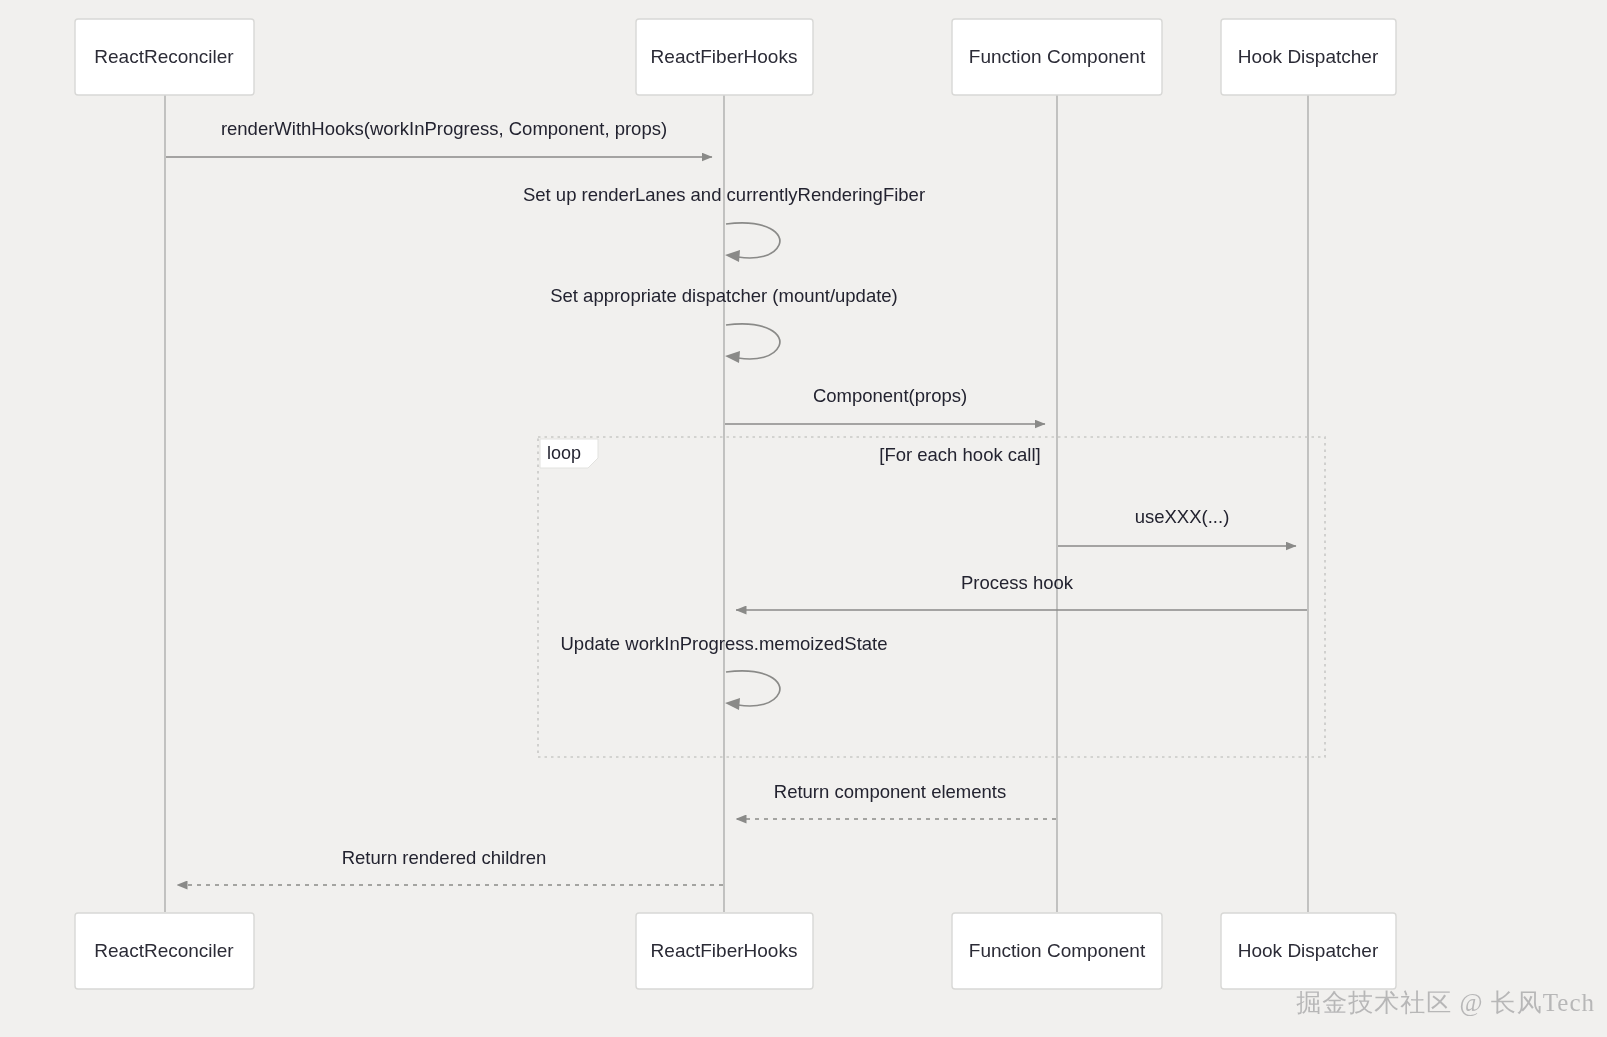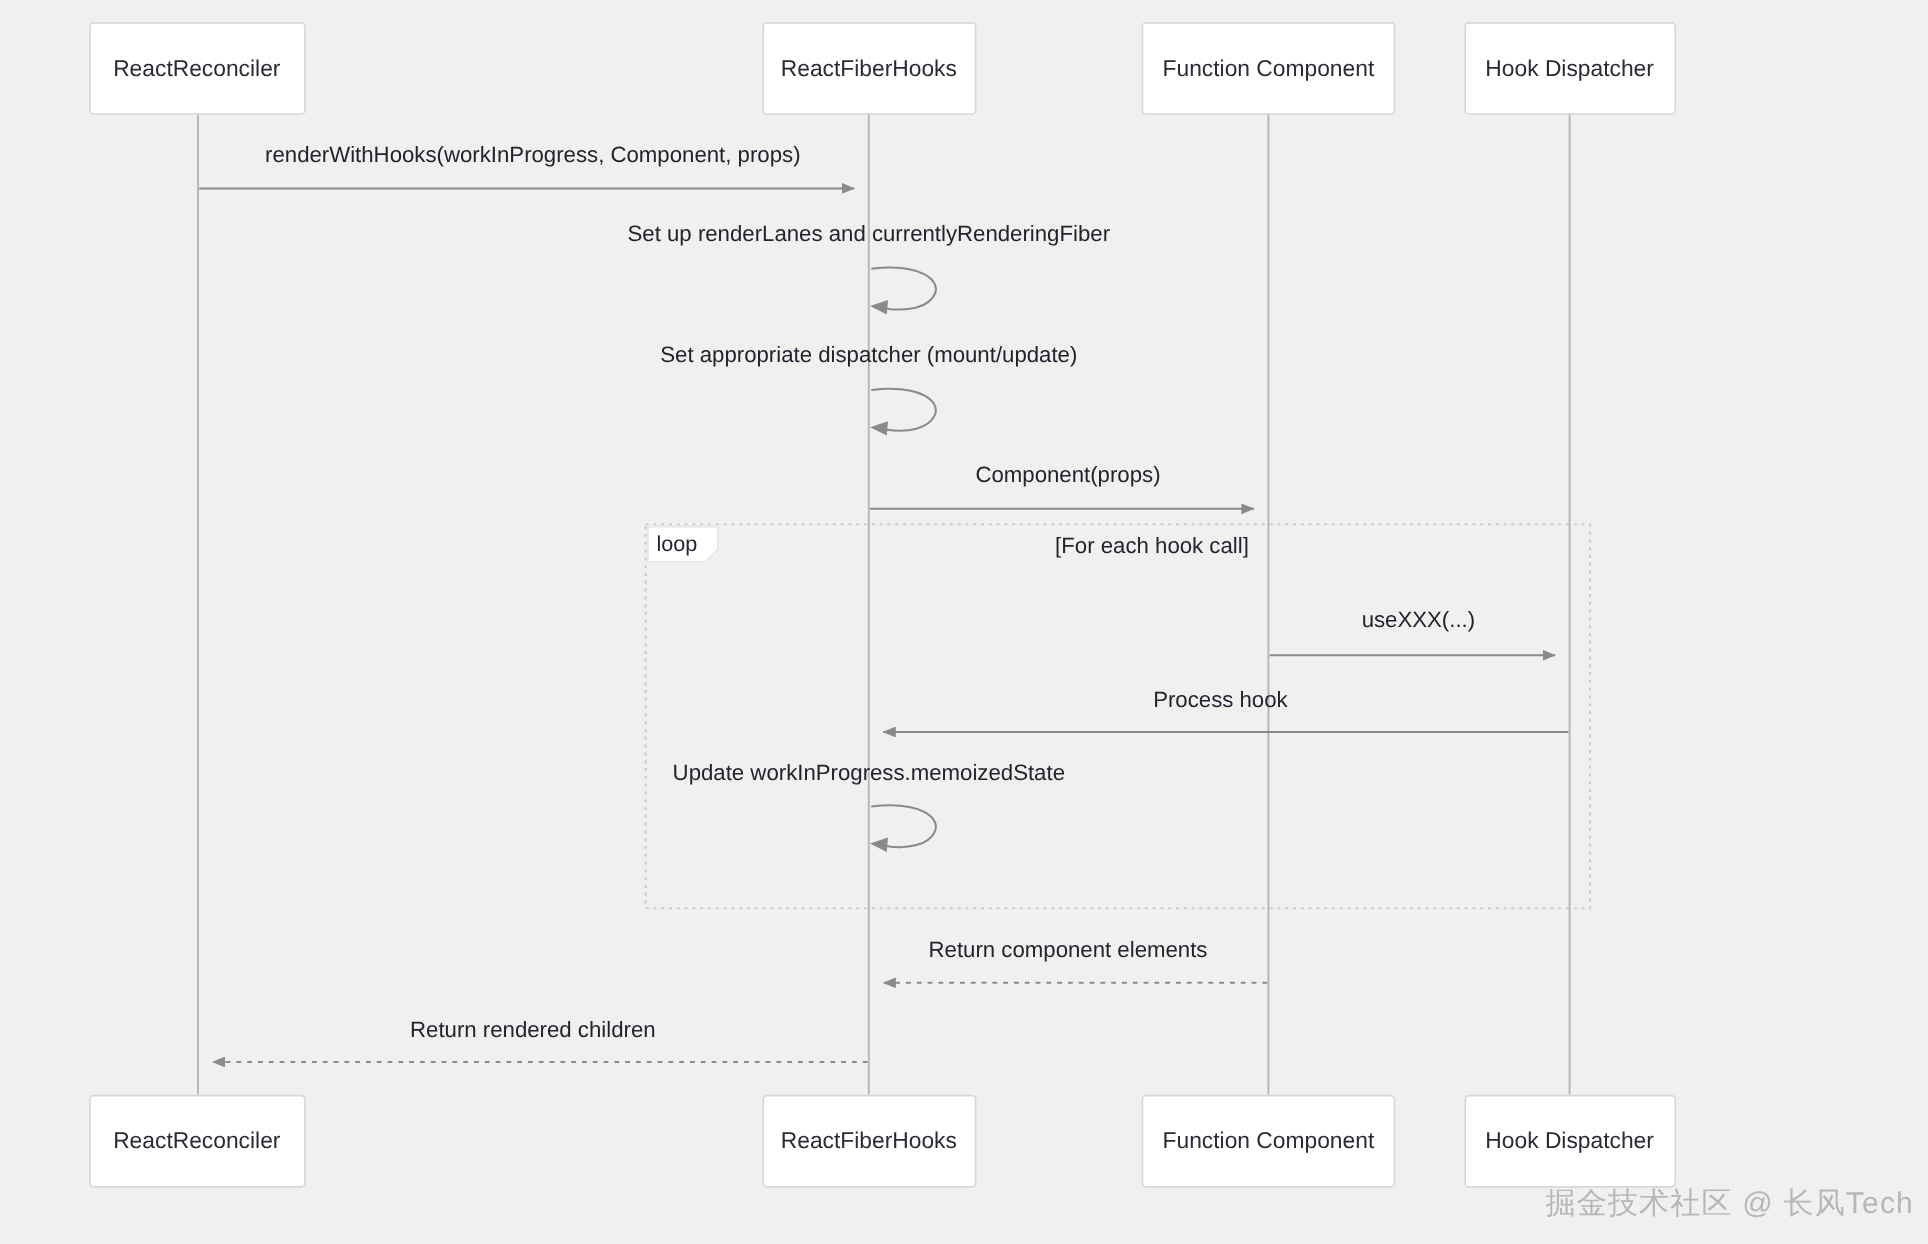--- a/index.html
+++ b/index.html
@@ -91,21 +91,21 @@
     stroke: #8a8a88;
     stroke-width: 1.7;
   }
   .arrowhead-fill {
     fill: #8a8a88;
   }
   .watermark {
     position: absolute;
     right: 12px;
     bottom: 18px;
-    font-family: Liberation Sans, sans-serif;
+    font-family: Liberation Serif, serif;
     font-size: 25px;
     color: rgba(90,90,95,0.38);
     letter-spacing: 1px;
     white-space: nowrap;
     pointer-events: none;
     user-select: none;
   }
 </style>
 </head>
 <body>

